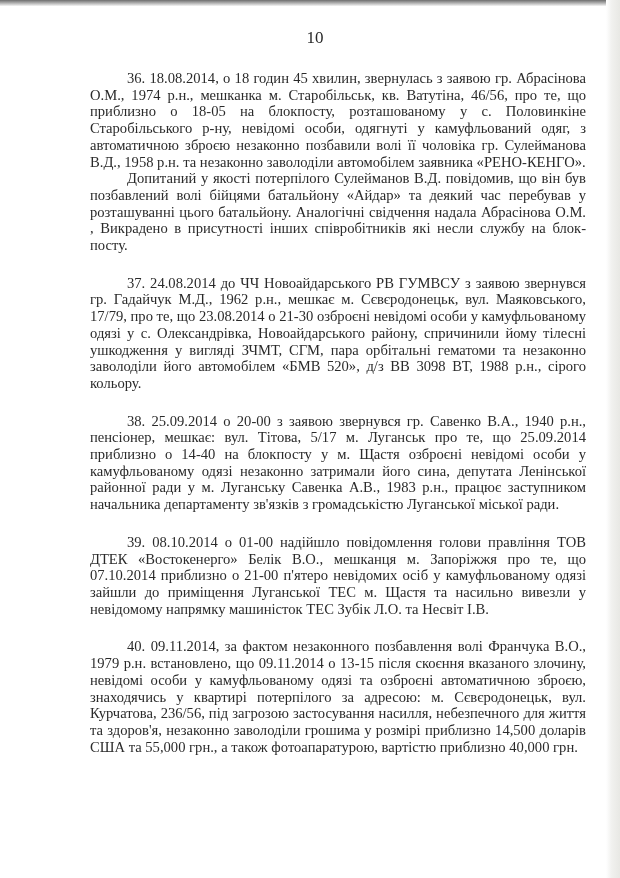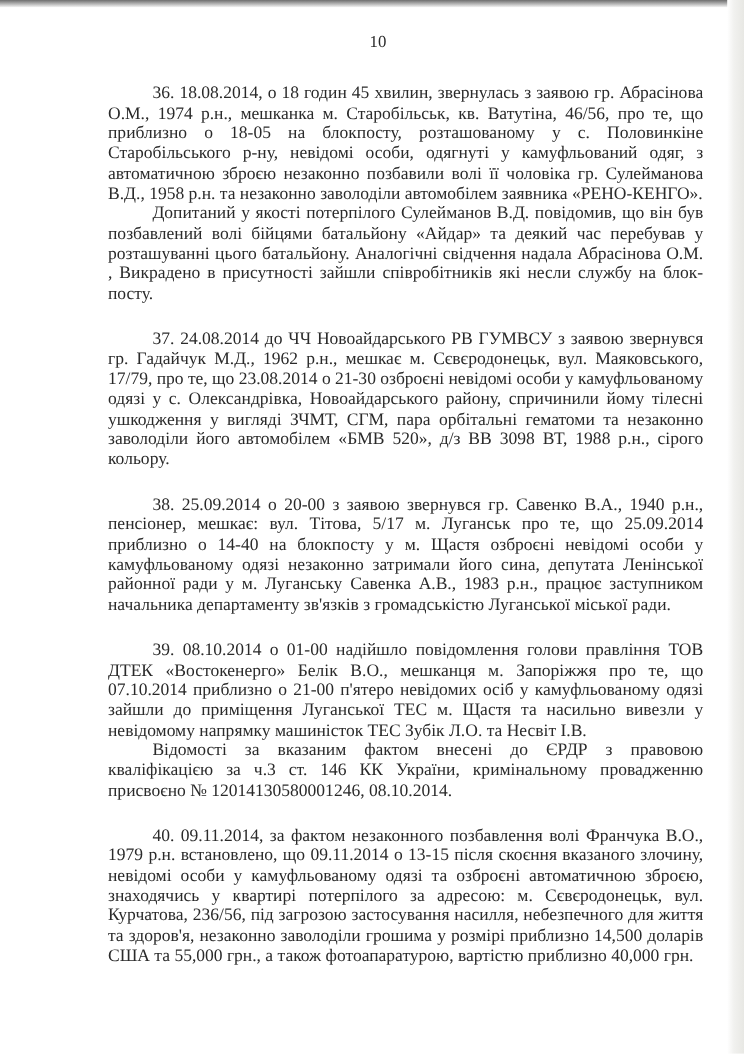--- a/index.html
+++ b/index.html
@@ -13,40 +13,39 @@
   .top-edge {
     position: absolute; left: 0; top: 0; width: 620px; height: 6px;
     background: linear-gradient(#6e6e6e, #bdbdbd 60%, #f4f4f4);
   }
   .right-edge {
     position: absolute; right: 0; top: 0; width: 14px; height: 878px;
     background: linear-gradient(to right, #ffffff, #f1f1ef 40%, #e8e8e4);
   }
   .page-number {
     position: absolute; top: 28px; left: 0; width: 564px; text-align: center;
-    font-size: 14px; padding-left: 66px; box-sizing: border-box;
+    font-size: 17px; padding-left: 66px; box-sizing: border-box;
   }
   .content {
     position: absolute; left: 90px; top: 70px; width: 496px;
     font-size: 14.6px; line-height: 16.7px;
   }
   .content p {
     margin: 0; text-align: justify; text-indent: 37px;
   }
   .content p.gap-lg { margin-top: 21px; }
 </style>
 </head>
 <body>
 
 <div class="top-edge"></div>
 <div class="right-edge"></div>
 
 <div class="page-number">10</div>
 
 <div class="content">
   <p>36.  18.08.2014, о 18 годин 45 хвилин, звернулась з заявою гр. Абрасінова О.М., 1974 р.н., мешканка м. Старобільськ, кв. Ватутіна, 46/56, про те, що приблизно о 18-05 на блокпосту, розташованому у с. Половинкіне Старобільського р-ну, невідомі особи, одягнуті у камуфльований одяг, з автоматичною зброєю незаконно позбавили волі її чоловіка гр. Сулейманова В.Д., 1958 р.н. та незаконно заволоділи автомобілем заявника «РЕНО-КЕНГО».</p>
-  <p>Допитаний у якості потерпілого Сулейманов В.Д. повідомив, що він був позбавлений волі бійцями батальйону «Айдар» та деякий час перебував у розташуванні цього батальйону. Аналогічні свідчення надала Абрасінова О.М. , Викрадено в присутності зайшли співробітників які несли службу на блок-посту.</p>
+  <p>Допитаний у якості потерпілого Сулейманов В.Д. повідомив, що він був позбавлений волі бійцями батальйону «Айдар» та деякий час перебував у розташуванні цього батальйону. Аналогічні свідчення надала Абрасінова О.М. , Викрадено в присутності інших співробітників які несли службу на блок-посту.</p>
   <p class="gap-lg">37.  24.08.2014 до ЧЧ Новоайдарського РВ ГУМВСУ з заявою звернувся гр. Гадайчук М.Д., 1962 р.н., мешкає м. Сєвєродонецьк, вул. Маяковського, 17/79, про те, що 23.08.2014 о 21-30 озброєні невідомі особи у камуфльованому одязі у с. Олександрівка, Новоайдарського району, спричинили йому тілесні ушкодження у вигляді ЗЧМТ, СГМ, пара орбітальні гематоми та незаконно заволоділи його автомобілем «БМВ 520», д/з ВВ 3098 ВТ, 1988 р.н., сірого кольору.</p>
   <p class="gap-lg">38.  25.09.2014 о 20-00 з заявою звернувся гр. Савенко В.А., 1940 р.н., пенсіонер, мешкає: вул. Тітова, 5/17 м. Луганськ про те, що 25.09.2014 приблизно о 14-40 на блокпосту у м. Щастя озброєні невідомі особи у камуфльованому одязі незаконно затримали його сина, депутата Ленінської районної ради у м. Луганську Савенка А.В., 1983 р.н., працює заступником начальника департаменту зв'язків з громадськістю Луганської міської ради.</p>
   <p class="gap-lg">39. 08.10.2014 о 01-00 надійшло повідомлення голови правління ТОВ ДТЕК «Востокенерго» Белік В.О., мешканця м. Запоріжжя про те, що 07.10.2014 приблизно о 21-00 п'ятеро невідомих осіб у камуфльованому одязі зайшли до приміщення Луганської ТЕС м. Щастя та насильно вивезли у невідомому напрямку машиністок ТЕС Зубік Л.О. та Несвіт І.В.</p>
-  <p>Відомості за вказаним фактом внесені до ЄРДР з правовою кваліфікацією за ч.3 ст. 146 КК України, кримінальному провадженню присвоєно № 12014130580001246, 08.10.2014.</p>
   <p class="gap-lg">40. 09.11.2014, за фактом незаконного позбавлення волі Франчука В.О., 1979 р.н. встановлено, що 09.11.2014 о 13-15 після скоєння вказаного злочину, невідомі особи у камуфльованому одязі та озброєні автоматичною зброєю, знаходячись у квартирі потерпілого за адресою: м. Сєвєродонецьк, вул. Курчатова, 236/56, під загрозою застосування насилля, небезпечного для життя та здоров'я, незаконно заволоділи грошима у розмірі приблизно 14,500 доларів США та 55,000 грн., а також фотоапаратурою, вартістю приблизно 40,000 грн.</p>
 </div>
 
 </body></html>

